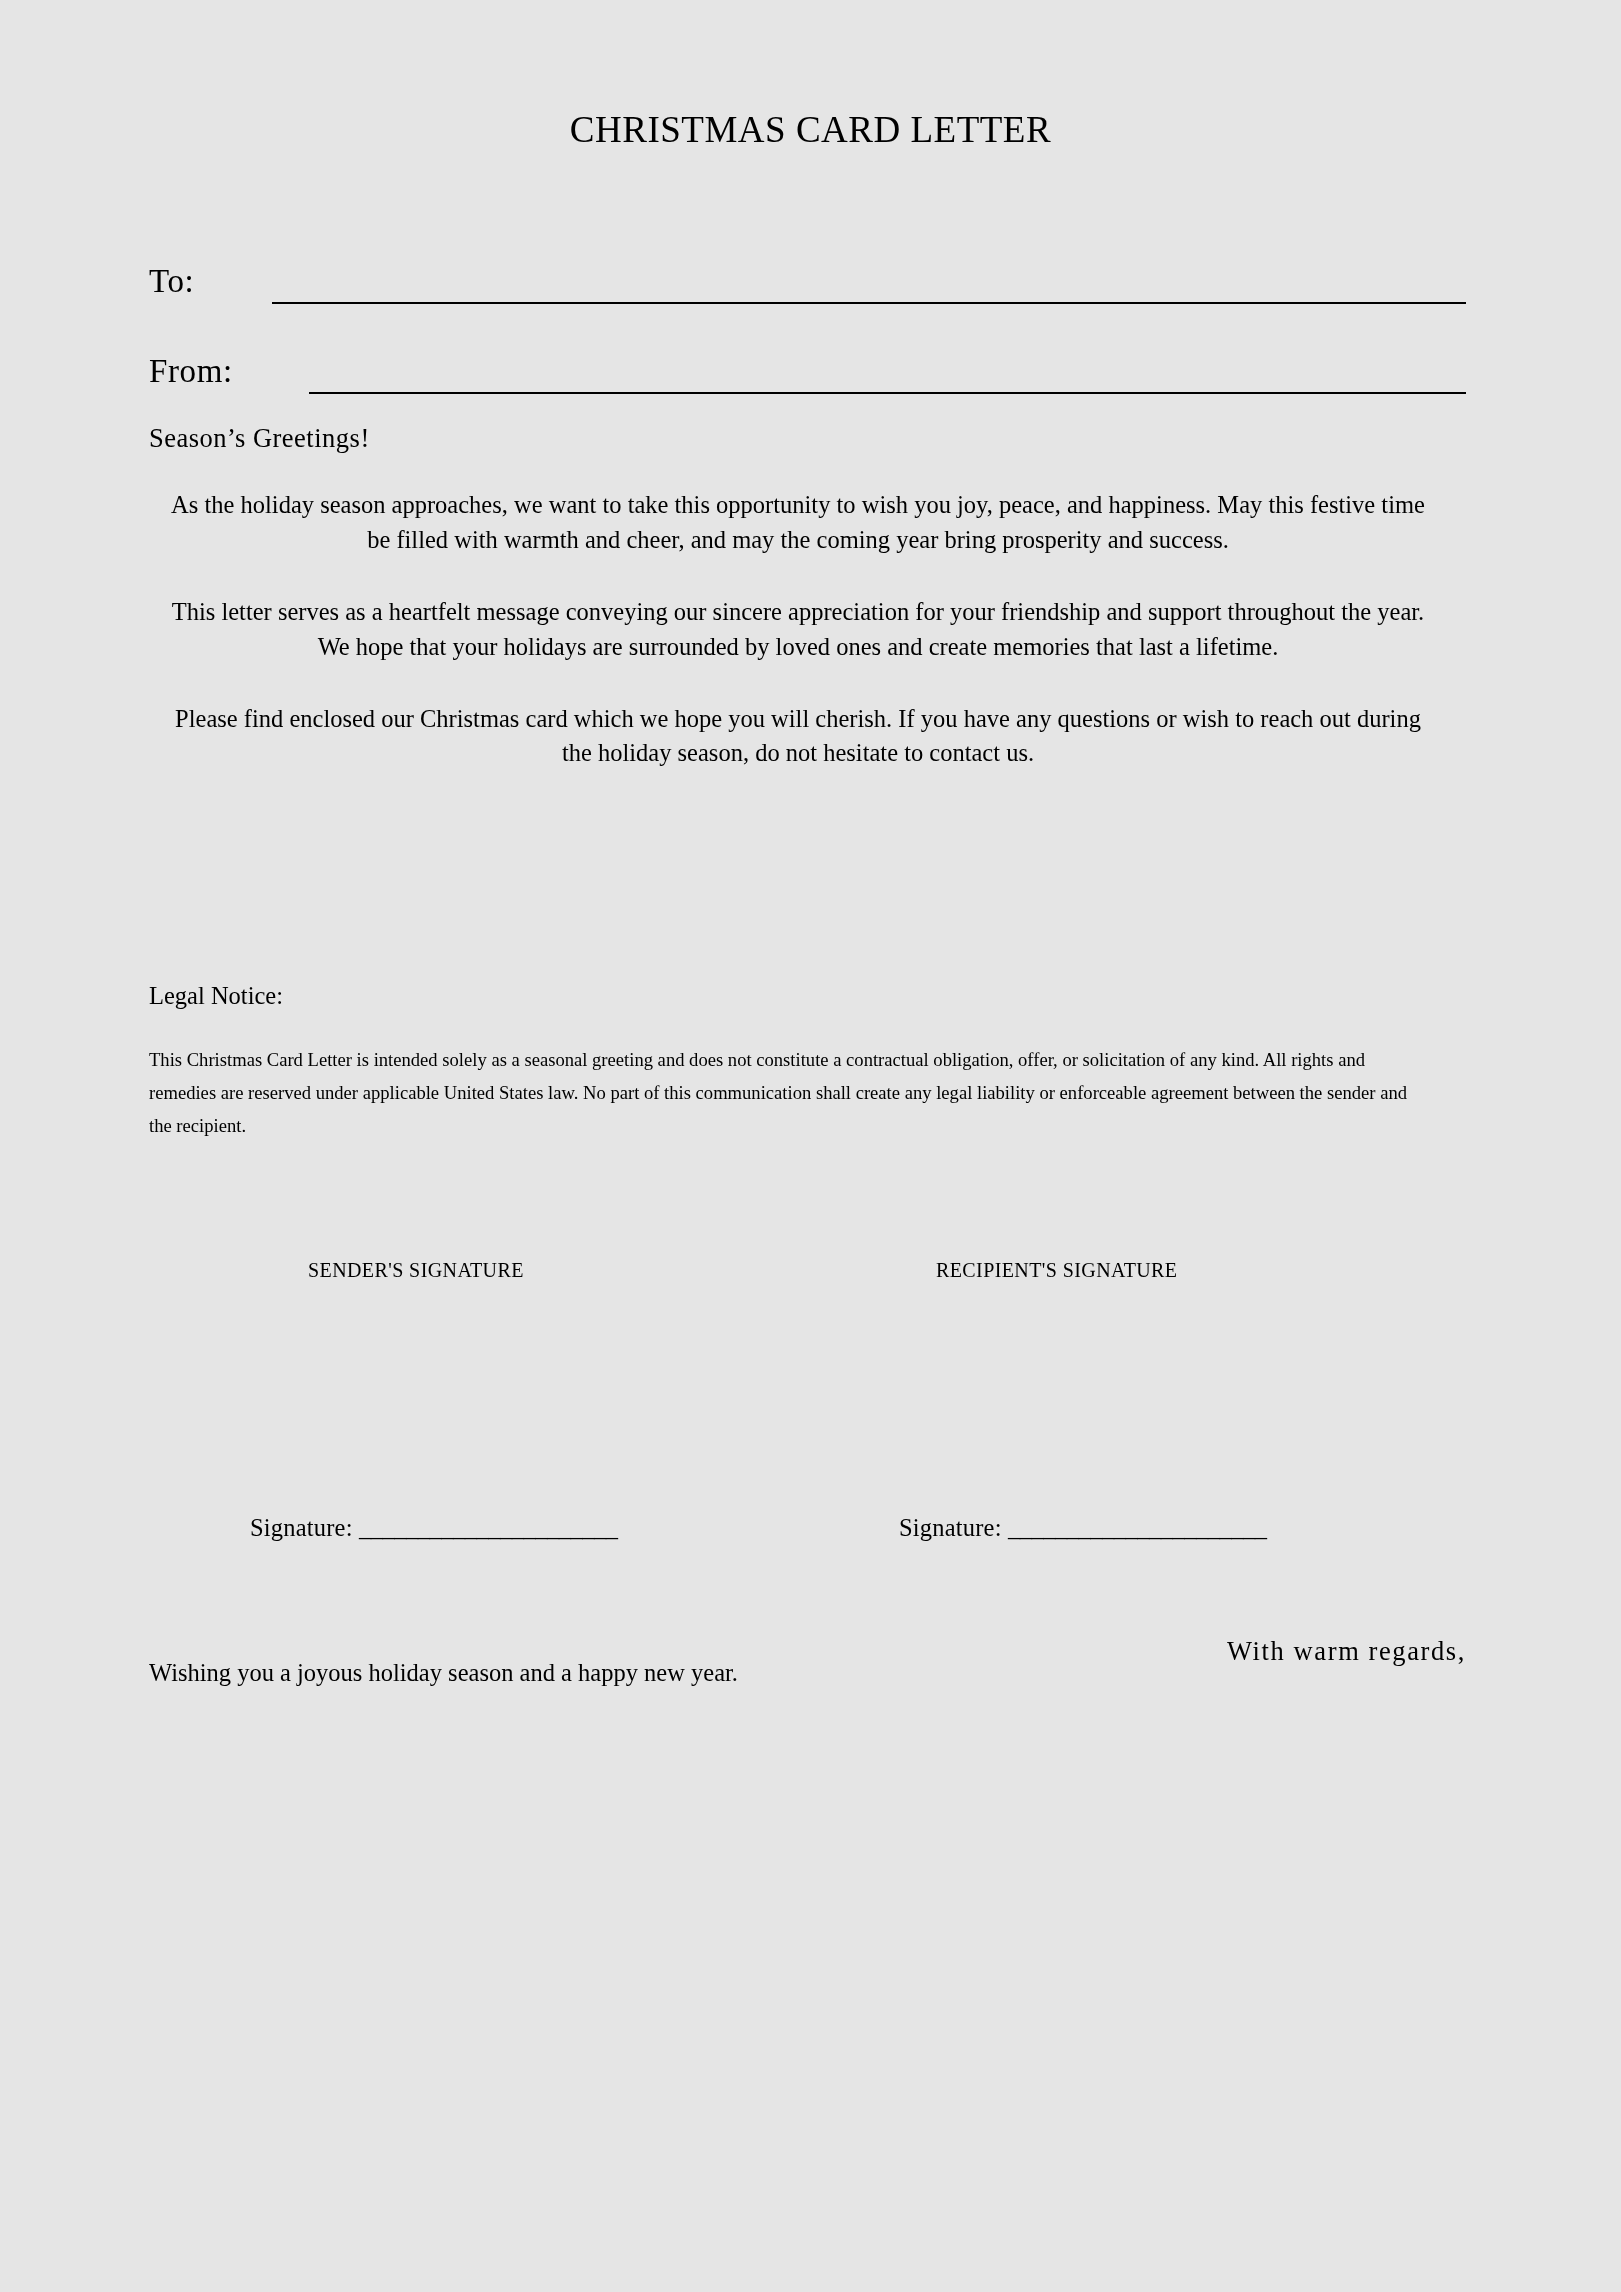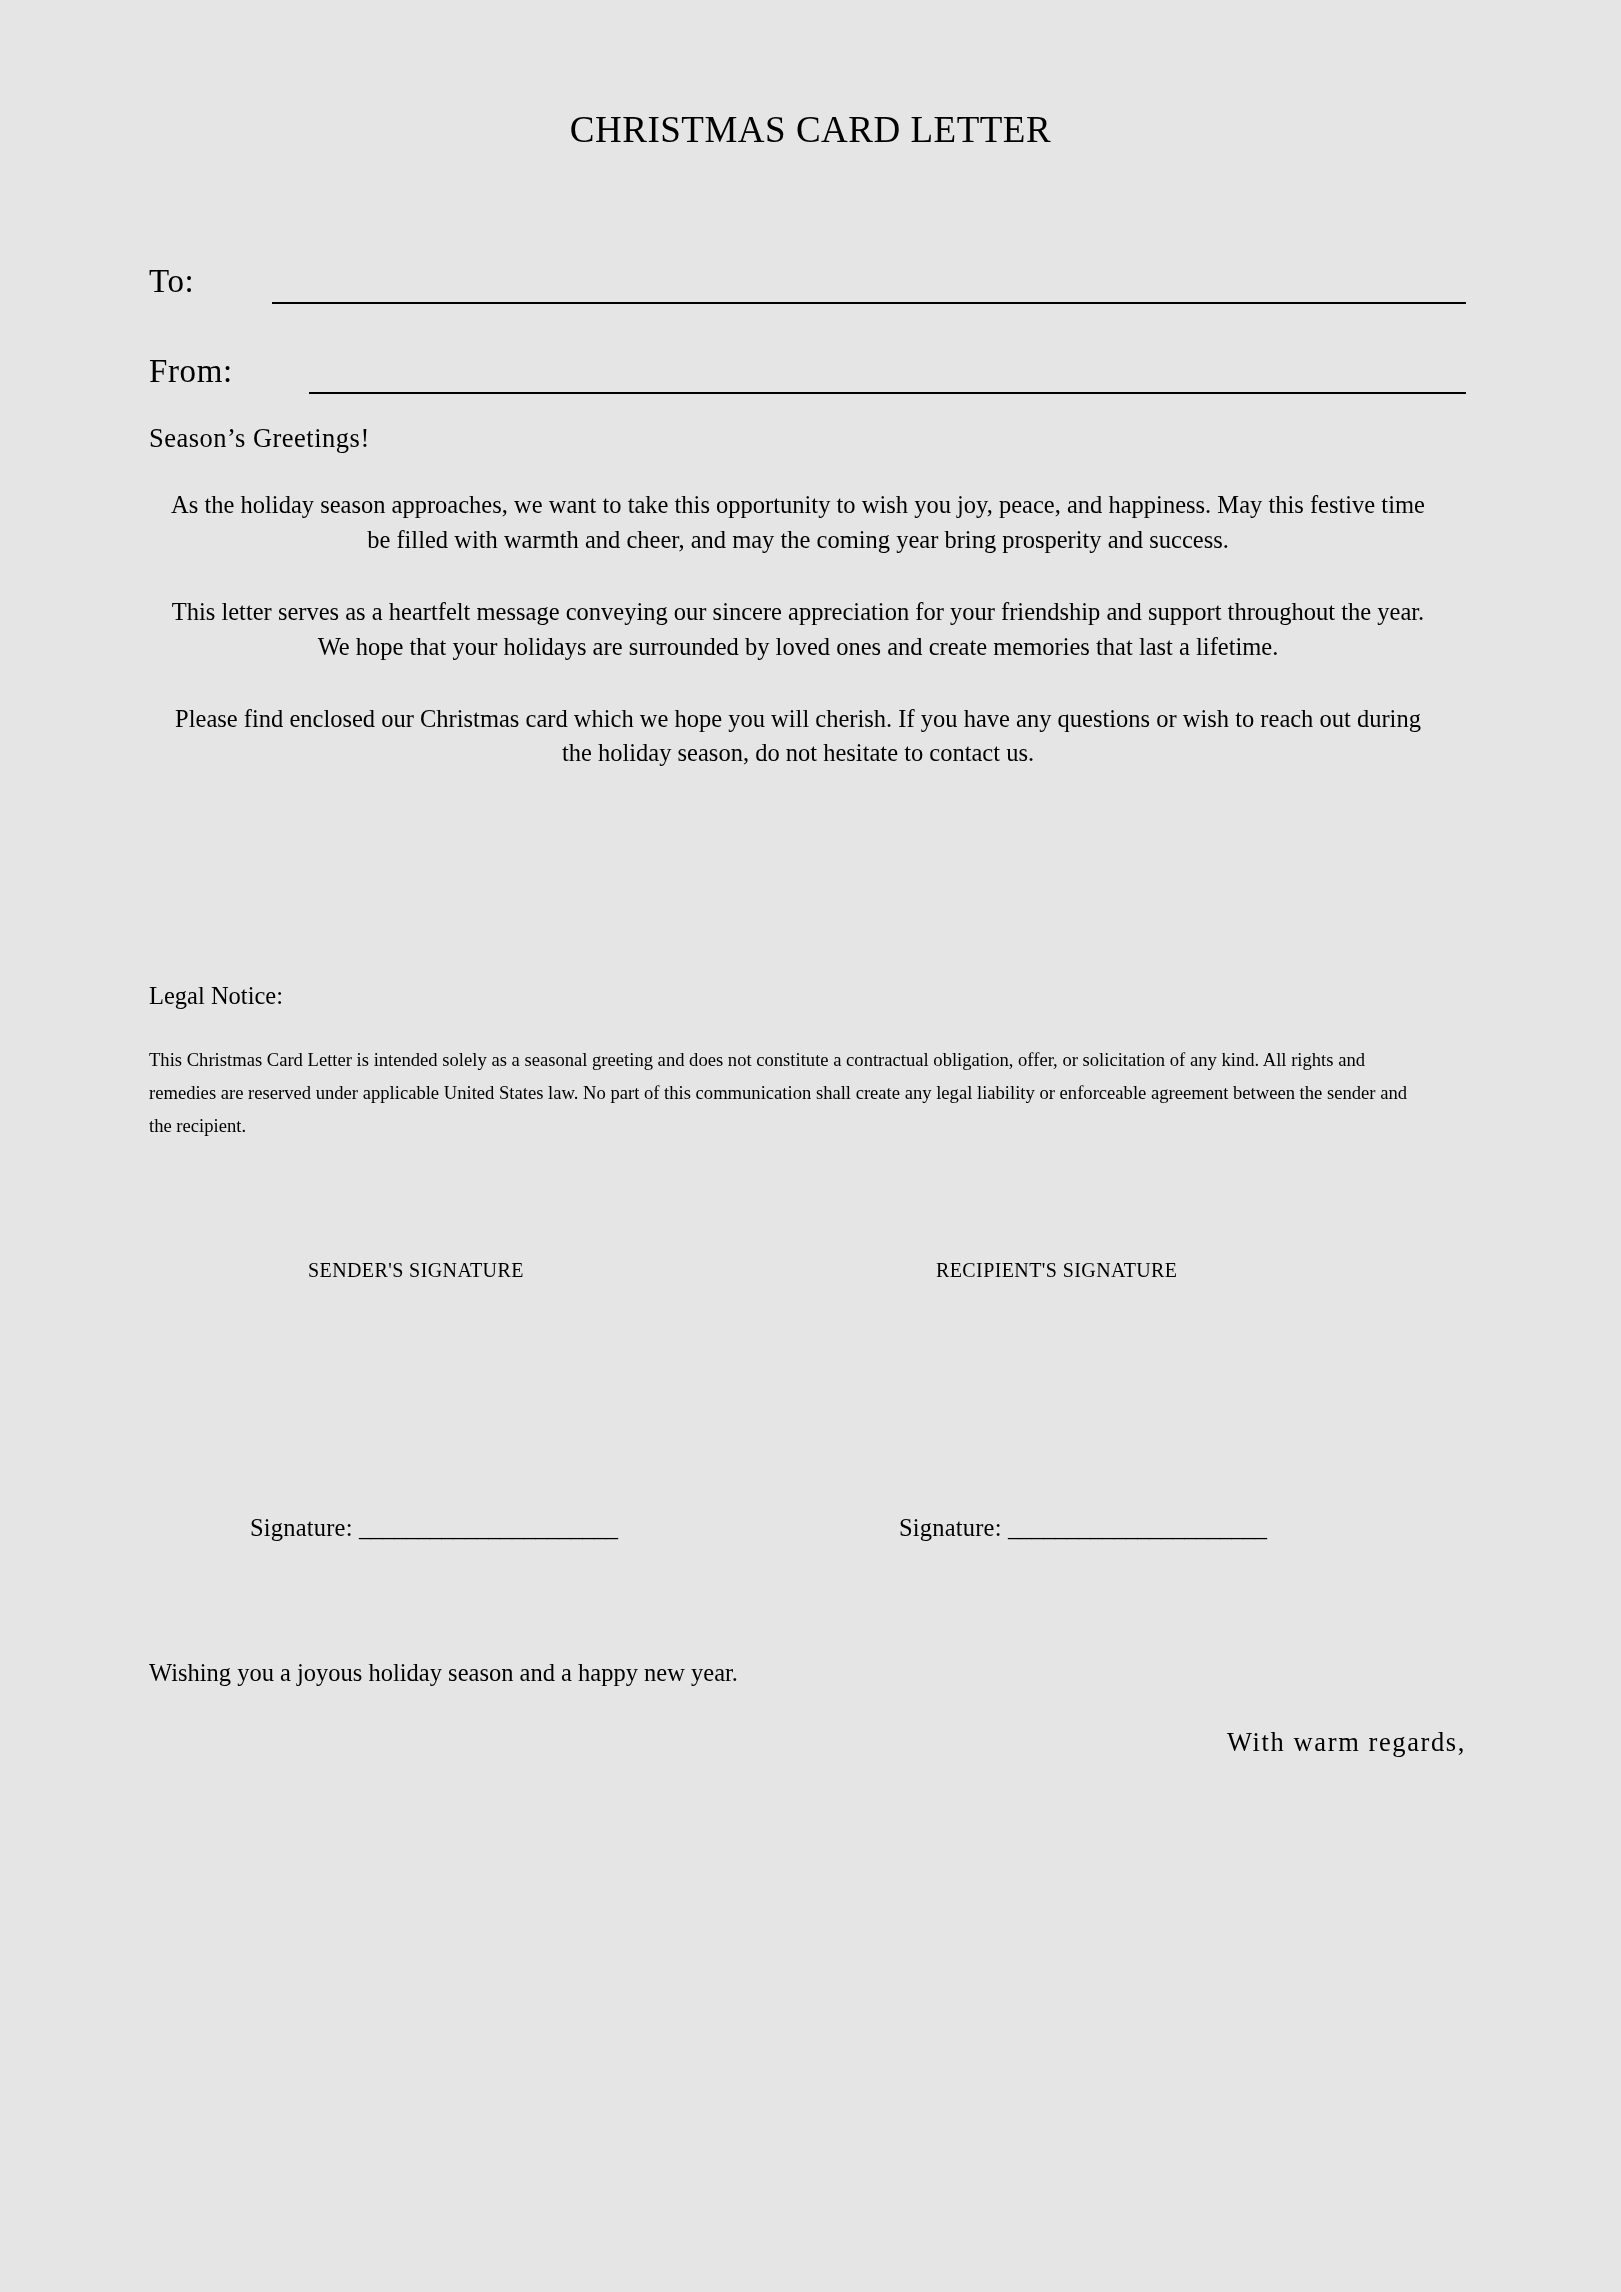--- a/index.html
+++ b/index.html
@@ -149,21 +149,21 @@
     top: 1615px;
     width: 1284px;
     font-size: 24.5px;
     line-height: 1.4;
     margin-top: 41px;
   }
 
   .signoff {
     position: absolute;
     left: 149px;
-    top: 1725px;
+    top: 1634px;
     width: 1317px;
     text-align: right;
   }
   .signoff-regards {
     font-size: 26.5px;
     letter-spacing: 1.6px;
     line-height: 1.3;
     margin: 0;
   }
   .signoff-name {

